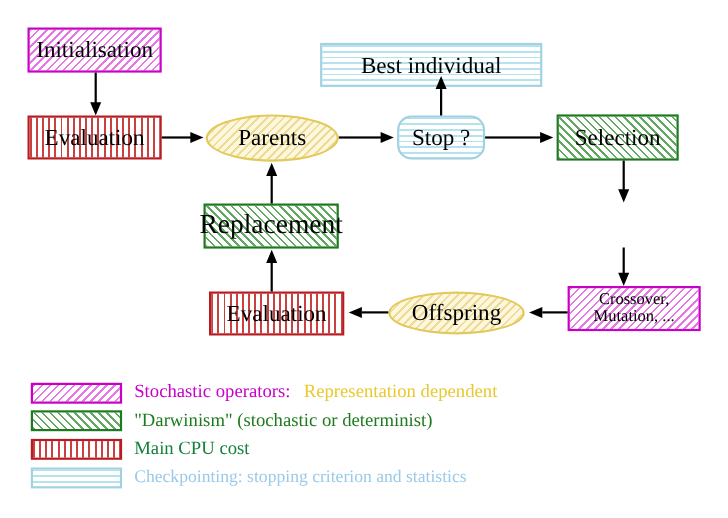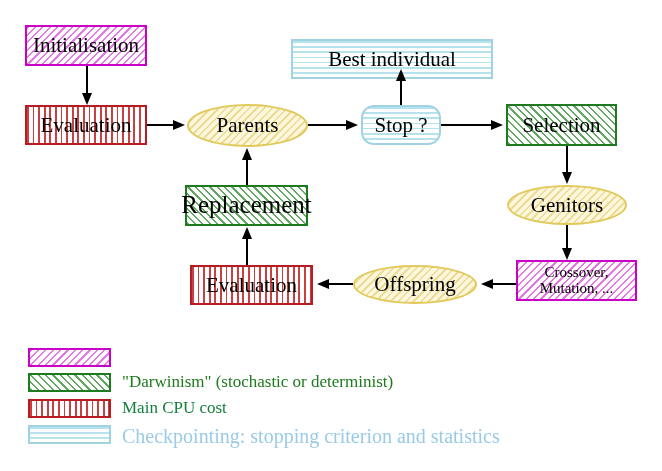--- a/index.html
+++ b/index.html
@@ -49,21 +49,21 @@
   .ah-left{border-top:5px solid transparent;border-bottom:5px solid transparent;border-right:12px solid #000;}
   
   .swatch{position:absolute;width:79px;height:15px;}
   .legend-text{position:absolute;font-size:17px;white-space:nowrap;}
   .lg-magenta{color:#c800c8;}
   .lg-gold{color:#e8c930;}
   .lg-green{color:#1e7a1e;}
   .lg-red{color:#15803d;}
   .lg-cyan{color:#9acae8;}
   .gap2{display:inline-block;width:12px;}
-  .small{font-size:20px;}
+  .small{font-size:16px;}
 </style>
 </head>
 <body>
 
 <div class="canvas">
 
   <div class="node hatch-magenta" style="left:25px;top:25px;width:122px;height:41px">
     <span>Initialisation</span>
   </div>
 
@@ -80,23 +80,20 @@
   </div>
 
   <div class="node stripes-cyan rounded" style="left:361px;top:105px;width:80px;height:40px">
     <span>Stop ?</span>
   </div>
 
   <div class="node hatch-green" style="left:506px;top:104px;width:111px;height:42px">
     <span>Selection</span>
   </div>
 
-  <div class="node hatch-yellow ellipse" style="left:507px;top:185px;width:120px;height:40px">
-    <span>Genitors</span>
-  </div>
 
   <div class="node hatch-magenta" style="left:516px;top:260px;width:121px;height:41px;font-size:15px;flex-direction:column">
     <span>Crossover,</span>
     <span>Mutation, ...</span>
   </div>
 
   <div class="node hatch-yellow ellipse" style="left:353px;top:265px;width:124px;height:39px">
     <span>Offspring</span>
   </div>
 
@@ -136,20 +133,23 @@
   <div class="hline" style="left:329px;top:283px;width:24px"></div>
   <div class="ah ah-left" style="left:317px;top:279px"></div>
 
   <div class="vline" style="left:246px;top:239px;height:26px"></div>
   <div class="ah ah-up" style="left:242px;top:227px"></div>
 
   <div class="vline" style="left:246px;top:160px;height:25px"></div>
   <div class="ah ah-up" style="left:242px;top:148px"></div>
 
   <div class="swatch hatch-magenta" style="left:28px;top:348px"></div>
+  <div class="legend-text" style="left:122px;top:346px">
+    <span class="lg-magenta">Stochastic operators:</span><span class="gap2"></span><span class="lg-gold">Representation dependent</span>
+  </div>
 
   <div class="swatch hatch-green" style="left:28px;top:373px"></div>
   <div class="legend-text lg-green" style="left:122px;top:372px">"Darwinism" (stochastic or determinist)</div>
 
   <div class="swatch stripes-red" style="left:28px;top:399px"></div>
   <div class="legend-text lg-red" style="left:122px;top:398px">Main CPU cost</div>
 
   <div class="swatch stripes-cyan" style="left:28px;top:425px"></div>
   <div class="legend-text lg-cyan small" style="left:122px;top:425px">Checkpointing: stopping criterion and statistics</div>
 

